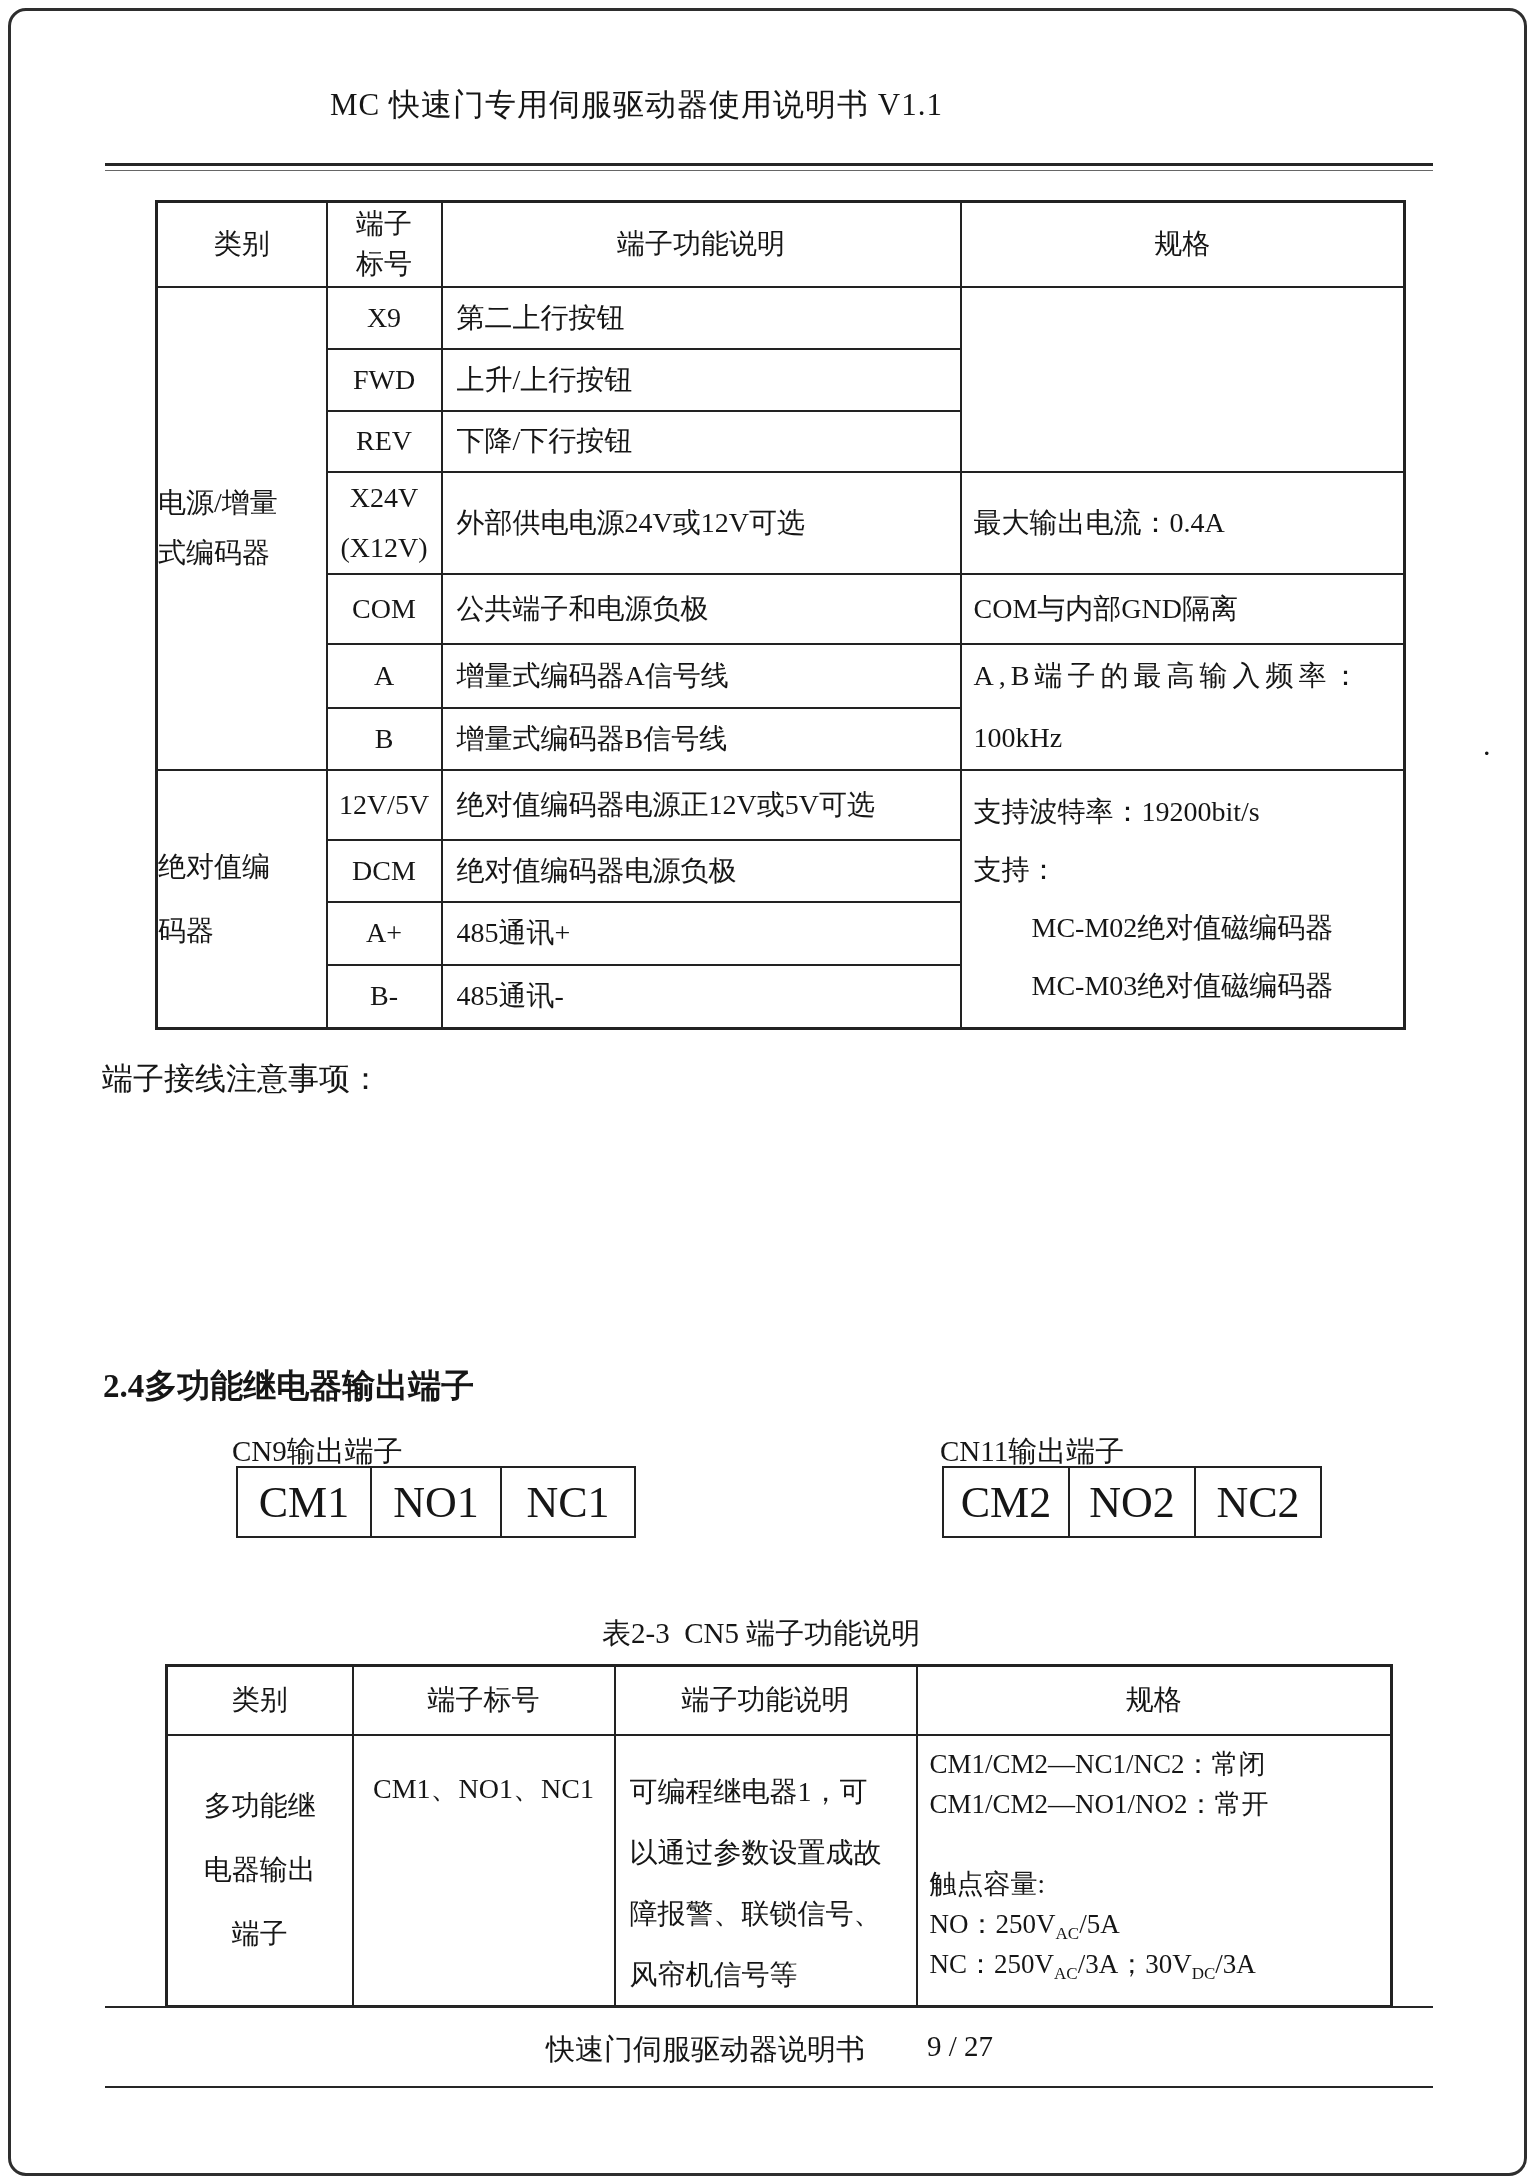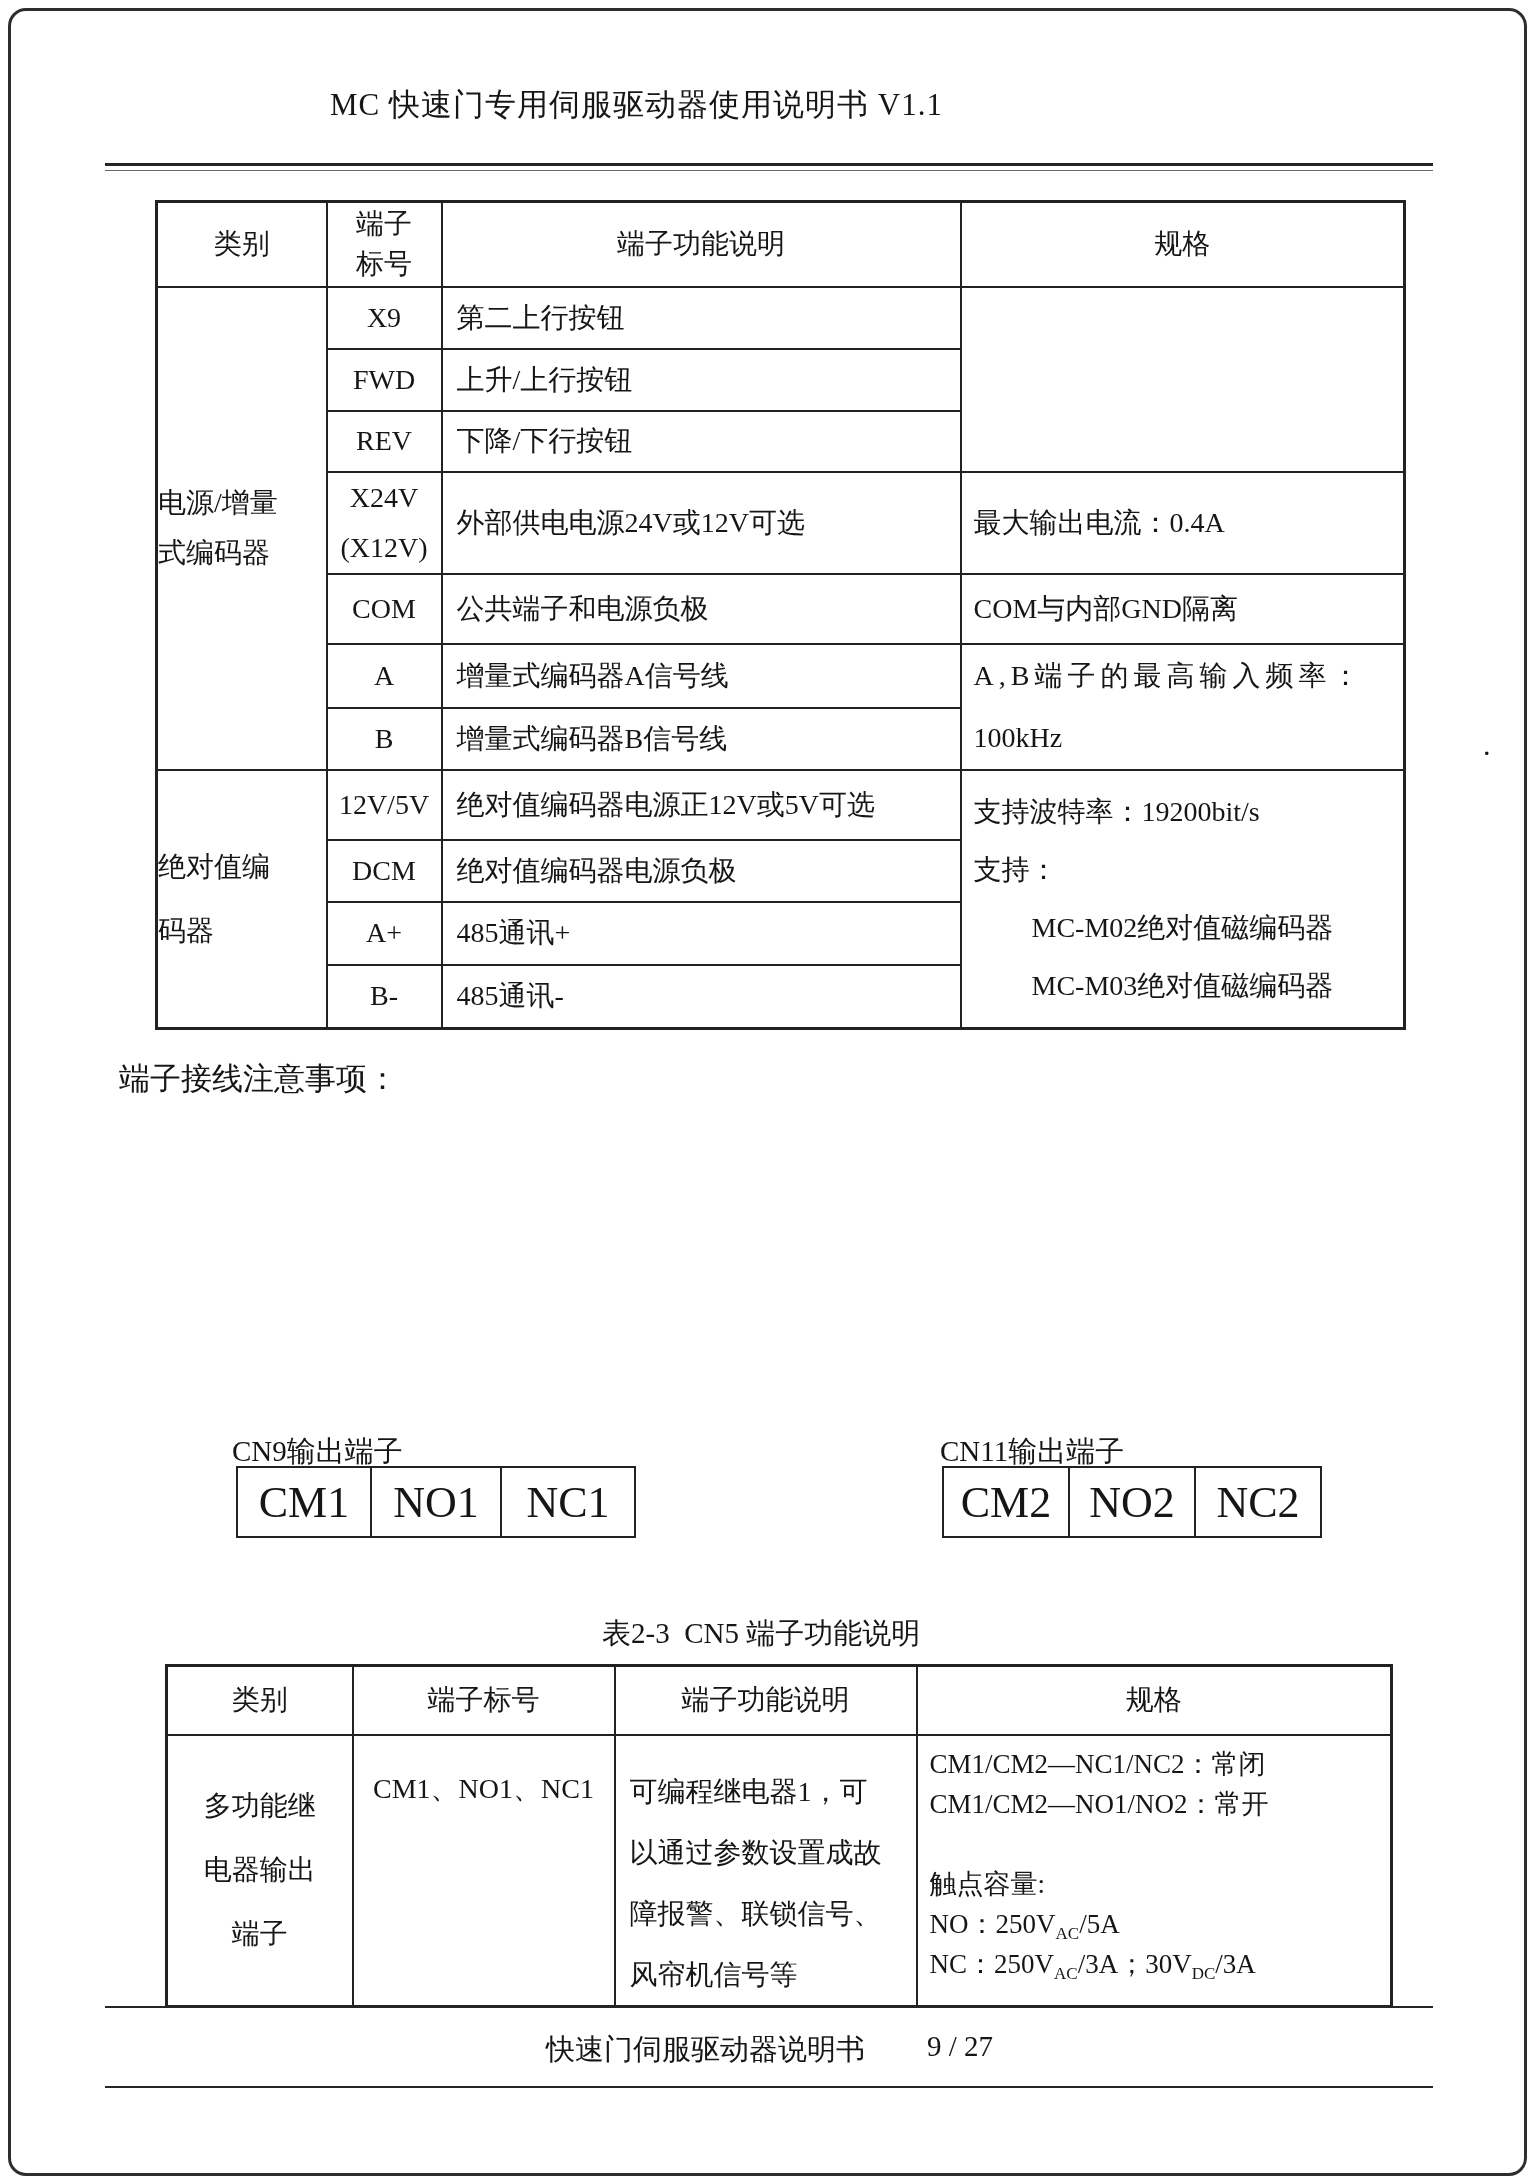--- a/index.html
+++ b/index.html
@@ -24,21 +24,21 @@
   .fn  { text-align:left; padding-left:14px !important; }
   .sp  { text-align:left; padding-left:12px !important; }
   .pre { white-space:pre-line; }
   .lh50 { line-height:50px; }
   .lh64 { line-height:64px; }
   .ab-line1 { letter-spacing:5px; line-height:62px; }
   .ab-line2 { line-height:62px; }
   .abs-line { line-height:58px; }
   .abs-ind  { padding-left:58px; }
 
-  .notes-heading { position:absolute; left:119px; top:1058px; font-size:31px; }
+  .notes-heading { position:absolute; left:102px; top:1058px; font-size:31px; }
   .notes-body { position:absolute; left:105px; top:1112px; width:1328px; font-size:30px;
                 line-height:60px; text-indent:2em; text-align:justify; }
   .sec-heading { position:absolute; left:103px; top:1364px; font-size:33px; font-weight:700; }
 
   .cn-label { position:absolute; top:1432px; font-size:29px; }
   .cn9-label  { left:232px; }
   .cn11-label { left:940px; }
   .cnbox { position:absolute; top:1466px; font-size:44px; border:2px solid #222; }
   .cnbox td { border:2px solid #222; height:68px; text-align:center; vertical-align:middle; padding:0; }
   .cn9-box  { left:236px;padding-left:48px; }
@@ -146,20 +146,21 @@
       <td class="lab">B-</td>
       <td class="fn">485通讯-</td>
     </tr>
   </tbody>
     </table>
 
   <div class="stray-dot">.</div>
 
   <div class="notes-heading">端子接线注意事项：</div>
 
+  <div class="sec-heading">2.4多功能继电器输出端子</div>
 
   <div class="cn-label cn9-label">CN9输出端子</div>
   <div class="cn-label cn11-label">CN11输出端子</div>
 
   <table class="cnbox cn9-box">
     <colgroup>
         <col style="width:134px">
         <col style="width:130px">
         <col style="width:134px">
       </colgroup>

